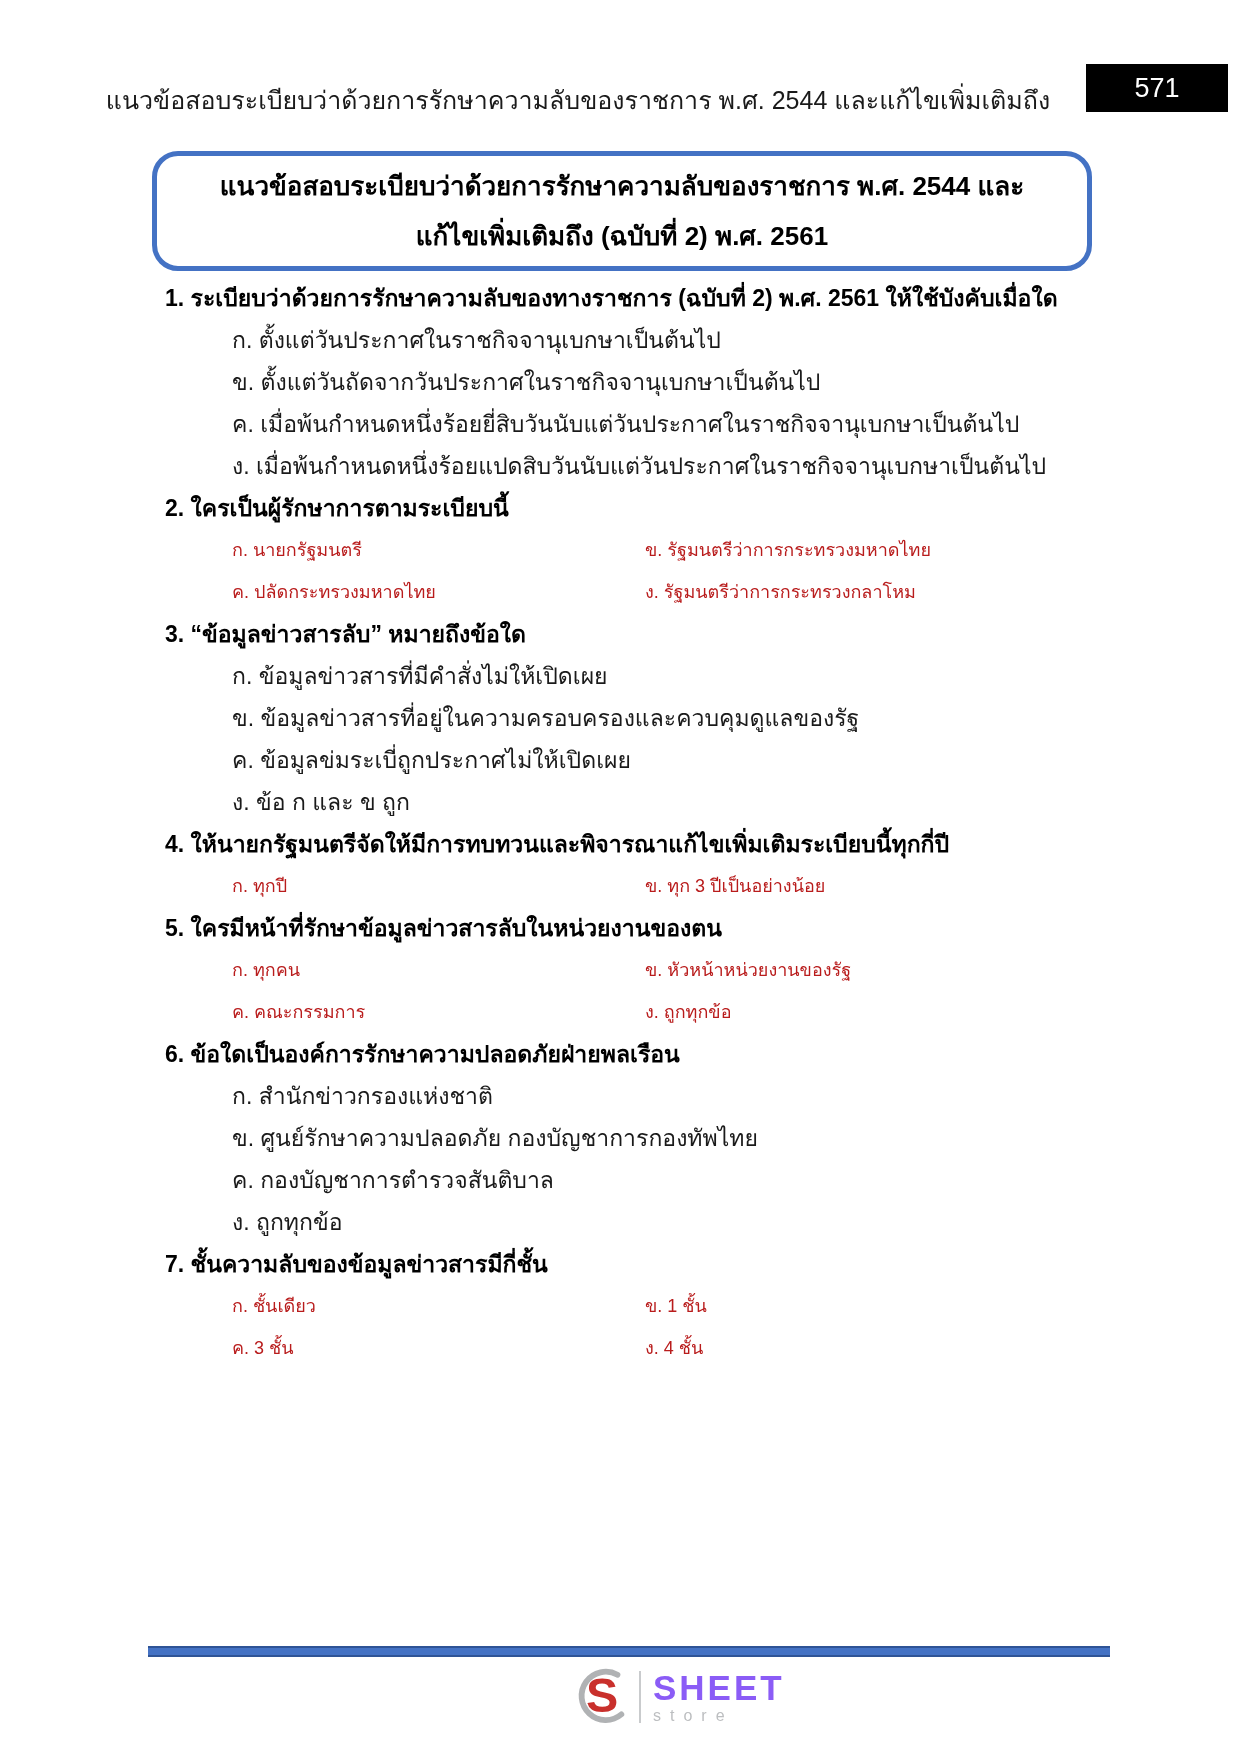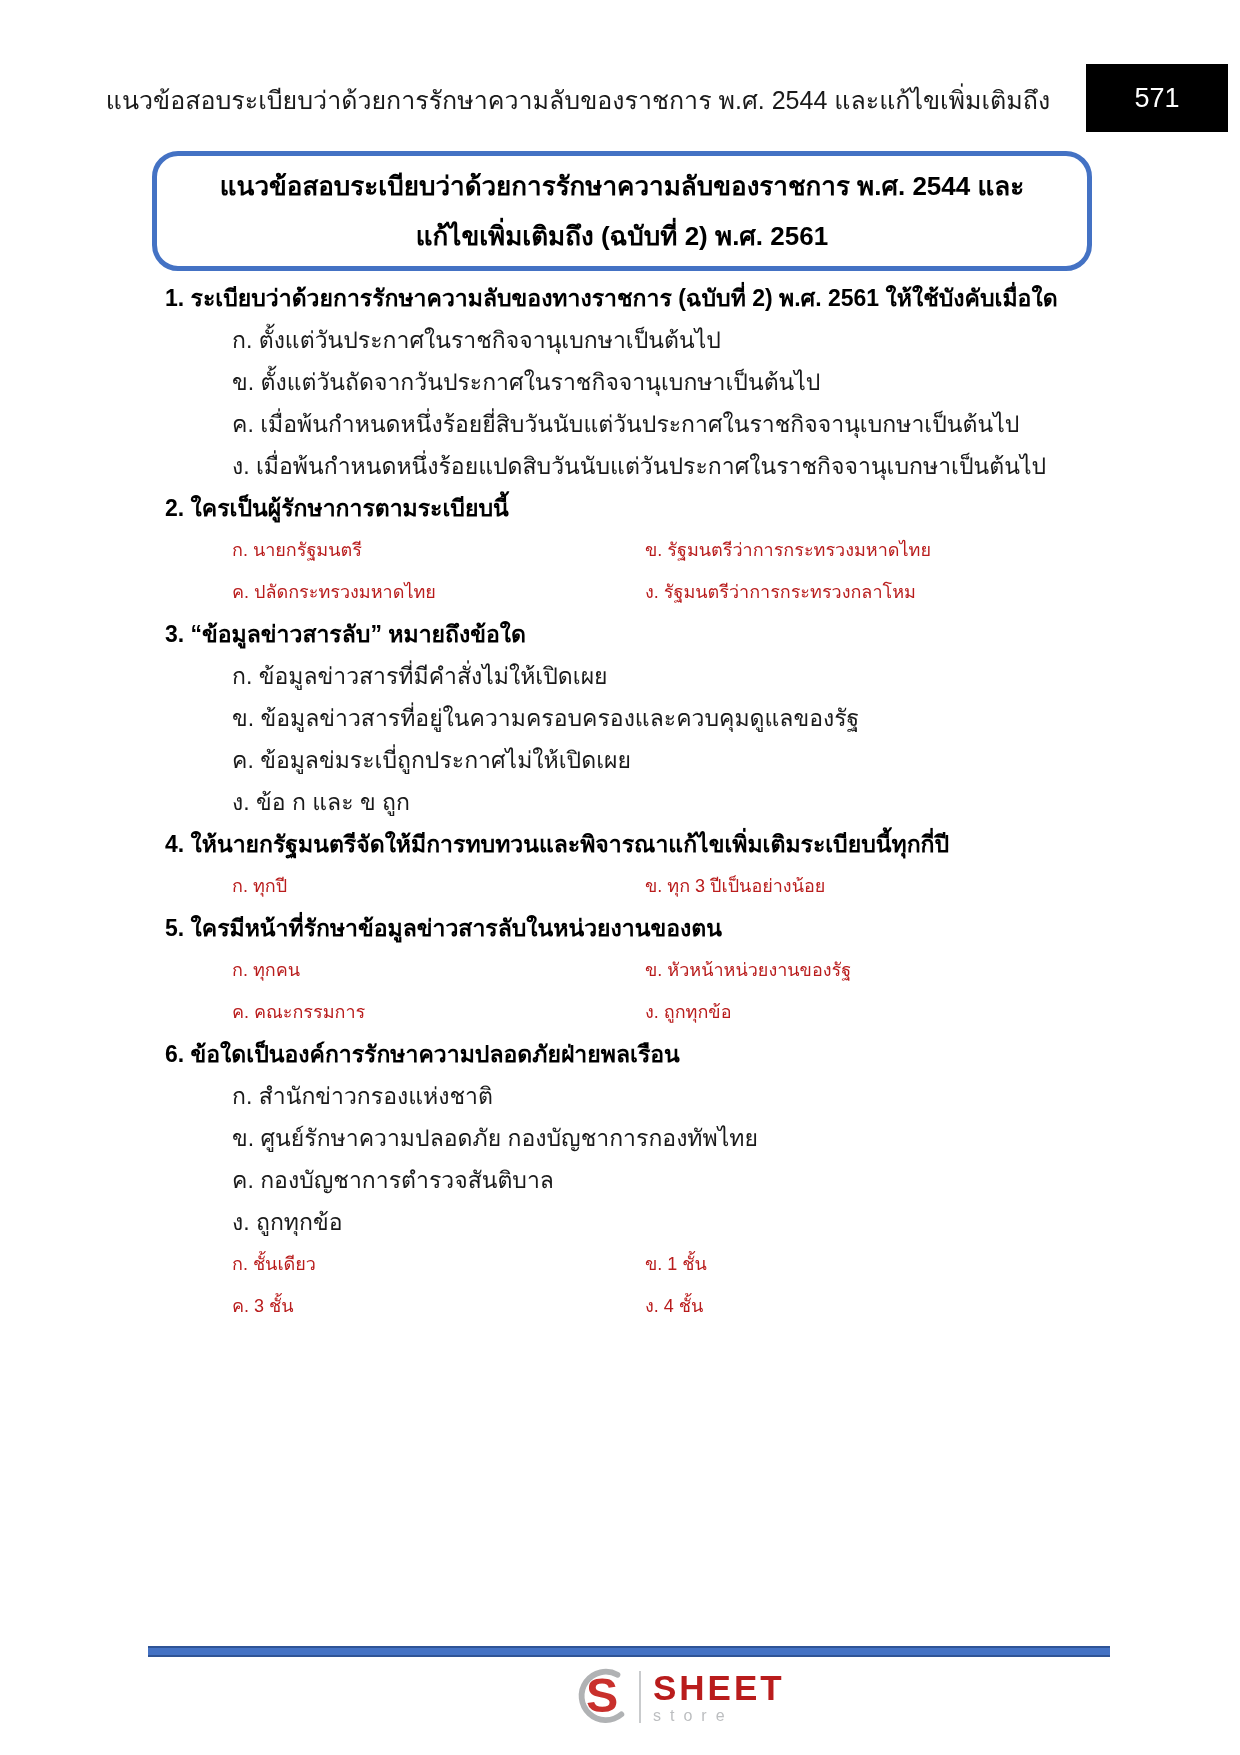--- a/index.html
+++ b/index.html
@@ -15,21 +15,21 @@
   }
   
   .header-title {
     position:absolute; top:56px; left:0; width:1156px;
     text-align:center;
     font-size:25px; color:#1a1a1a;
     white-space:nowrap;
   }
   .page-num-box {
     position:absolute; top:40px; left:1086px;
-    width:142px; height:68px;
+    width:142px; height:48px;
     background:#000000;
     color:#ffffff;
     font-size:27px;
     display:flex; align-items:center; justify-content:center;
   }
   
   .title-box {
     position:absolute; top:127px; left:152px;
     width:940px; height:120px;
     border:5px solid #4472C4;
@@ -89,21 +89,21 @@
   .logo-divider {
     width:2px; height:52px;
     background:#c9cbcd;
     margin:0 12px 0 8px;
   }
   .logo-textcol { display:flex; flex-direction:column; }
   .logo-name {
     font-weight:bold;
     font-size:35px;
     letter-spacing:3px;
-    color:#b91c1c;
+    color:#8b5cf6;
     line-height:36px;
   }
   .logo-sub {
     font-size:16px;
     letter-spacing:9px;
     color:#bcbec0;
     line-height:18px;
     margin-top:1px;
   }
 </style>
@@ -167,20 +167,21 @@
         </div>
       </div>
       <div class="question-block">
         <div class="question-head">6. ข้อใดเป็นองค์การรักษาความปลอดภัยฝ่ายพลเรือน</div>
         <div class="option-line">ก. สำนักข่าวกรองแห่งชาติ</div>
         <div class="option-line">ข. ศูนย์รักษาความปลอดภัย กองบัญชาการกองทัพไทย</div>
         <div class="option-line">ค. กองบัญชาการตำรวจสันติบาล</div>
         <div class="option-line">ง. ถูกทุกข้อ</div>
       </div>
       <div class="question-block">
+        <div class="question-head">7. ชั้นความลับของข้อมูลข่าวสารมีกี่ชั้น</div>
         <div class="option-row">
           <div class="option-cell">ก. ชั้นเดียว</div>
           <div class="option-cell">ข. 1 ชั้น</div>
         </div>
         <div class="option-row">
           <div class="option-cell">ค. 3 ชั้น</div>
           <div class="option-cell">ง. 4 ชั้น</div>
         </div>
       </div>
     </div>

